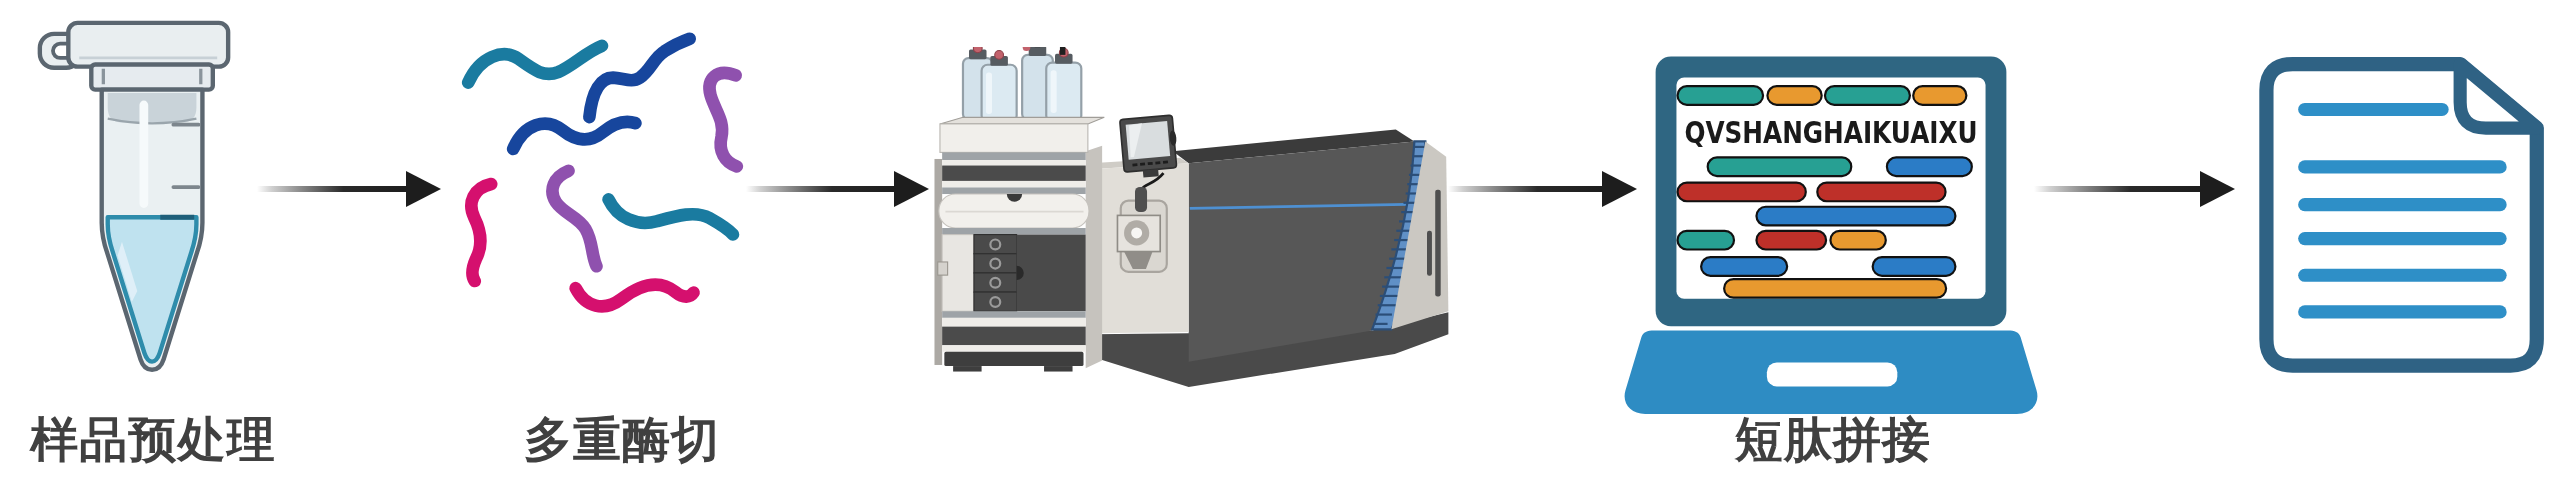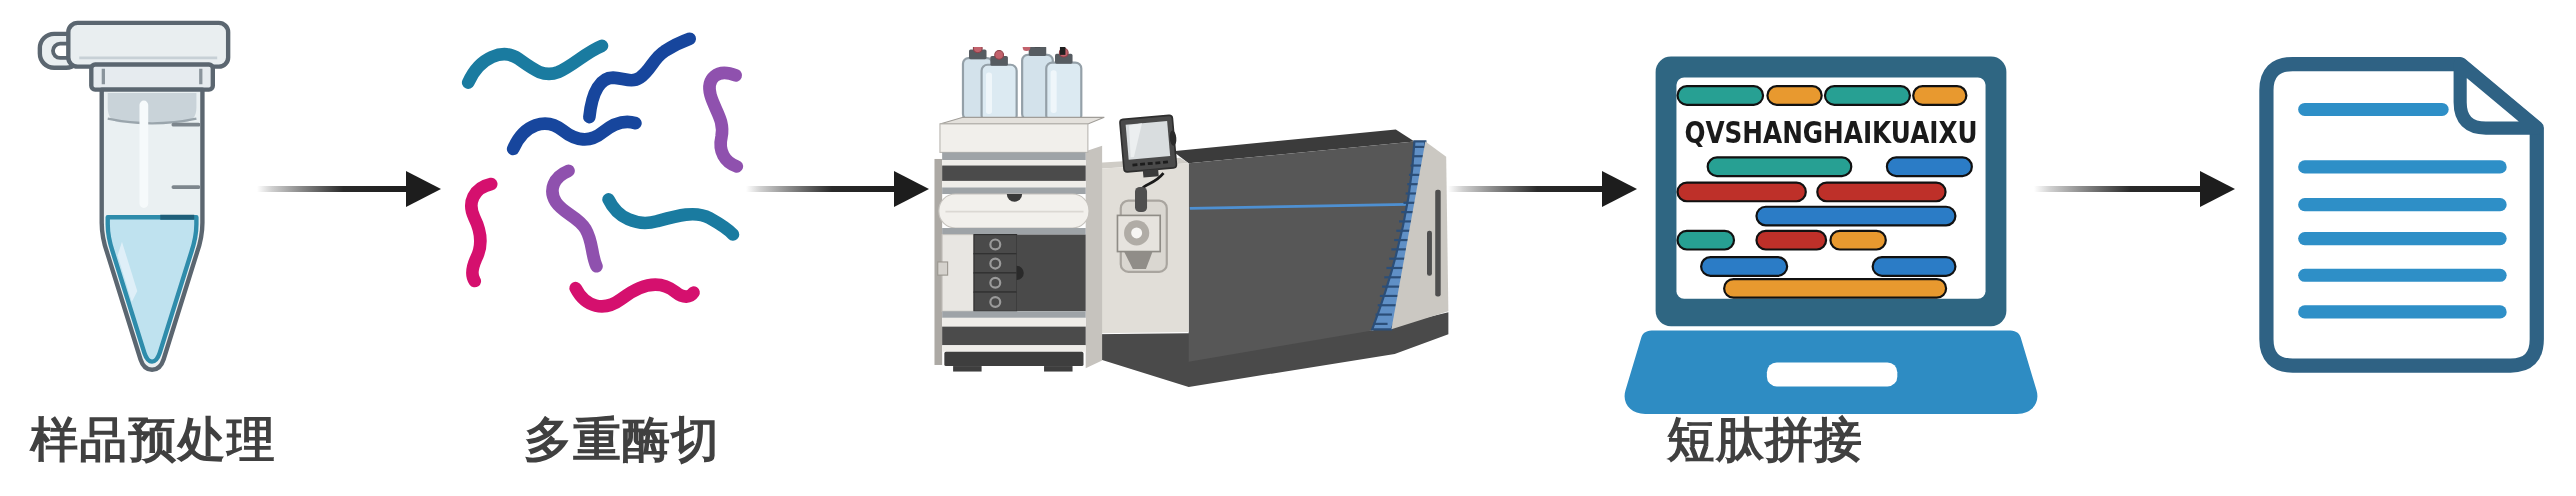--- a/index.html
+++ b/index.html
@@ -288,16 +288,16 @@
       <line x1="100" y1="213" x2="457" y2="213" stroke="#2E8FC7"></line>
       <line x1="100" y1="282" x2="457" y2="282" stroke="#2E8FC7"></line>
       <line x1="100" y1="344" x2="457" y2="344" stroke="#2E8FC7"></line>
       <line x1="100" y1="411" x2="457" y2="411" stroke="#2E8FC7"></line>
       <line x1="100" y1="478" x2="457" y2="478" stroke="#2E8FC7"></line>
     </g>
   </svg>
 
   <div class="stage-label" style="left:153px">样品预处理</div>
   <div class="stage-label" style="left:622px">多重酶切</div>
-  <div class="stage-label" style="left:1765px">短肽拼接</div>
+  <div class="stage-label" style="left:1833px">短肽拼接</div>
 
 </div>
 
 
 </body></html>

